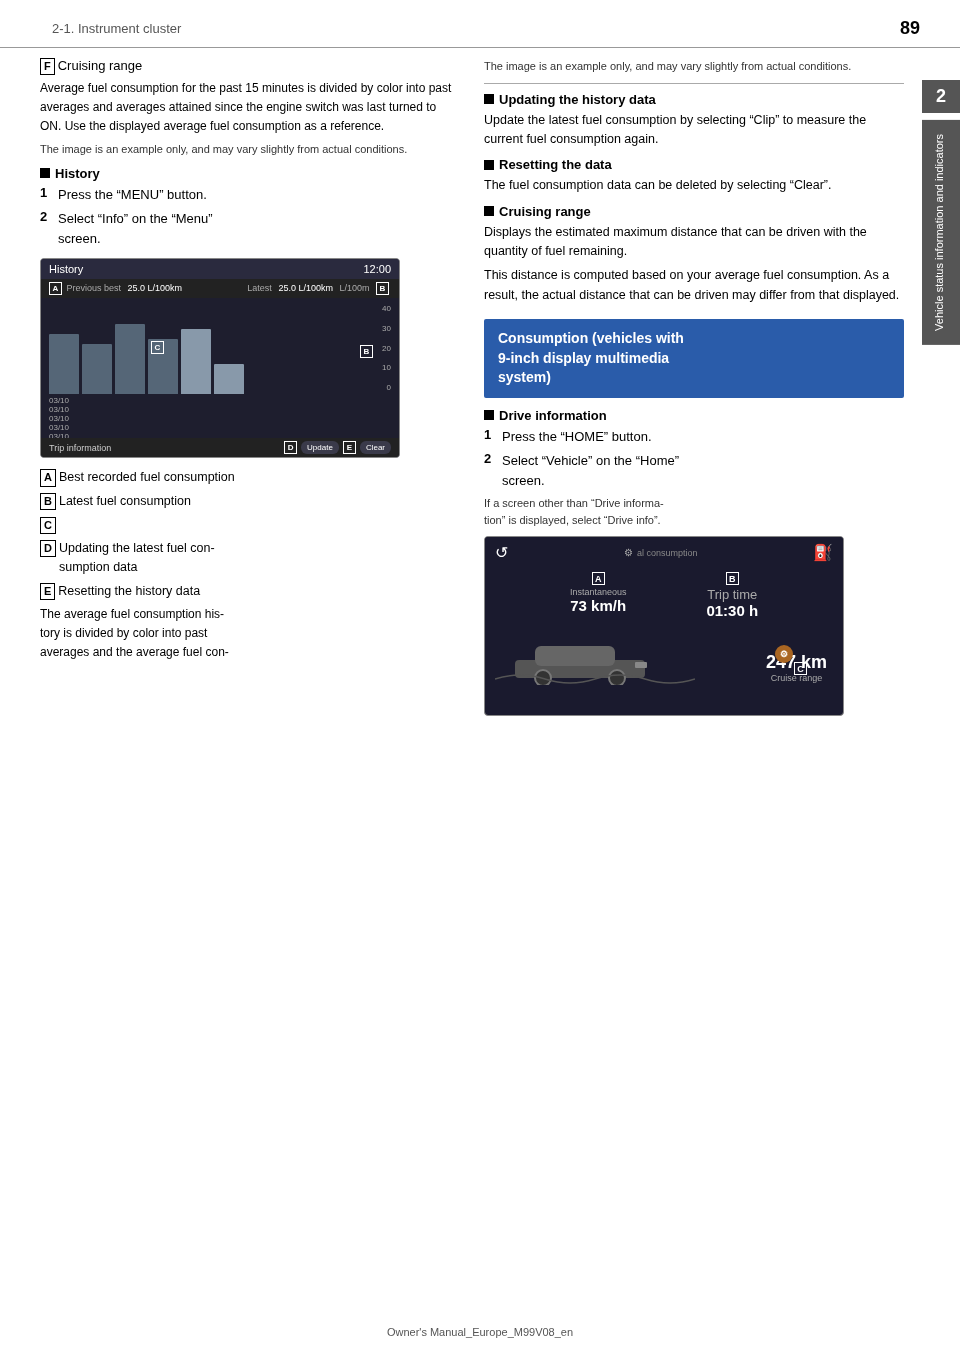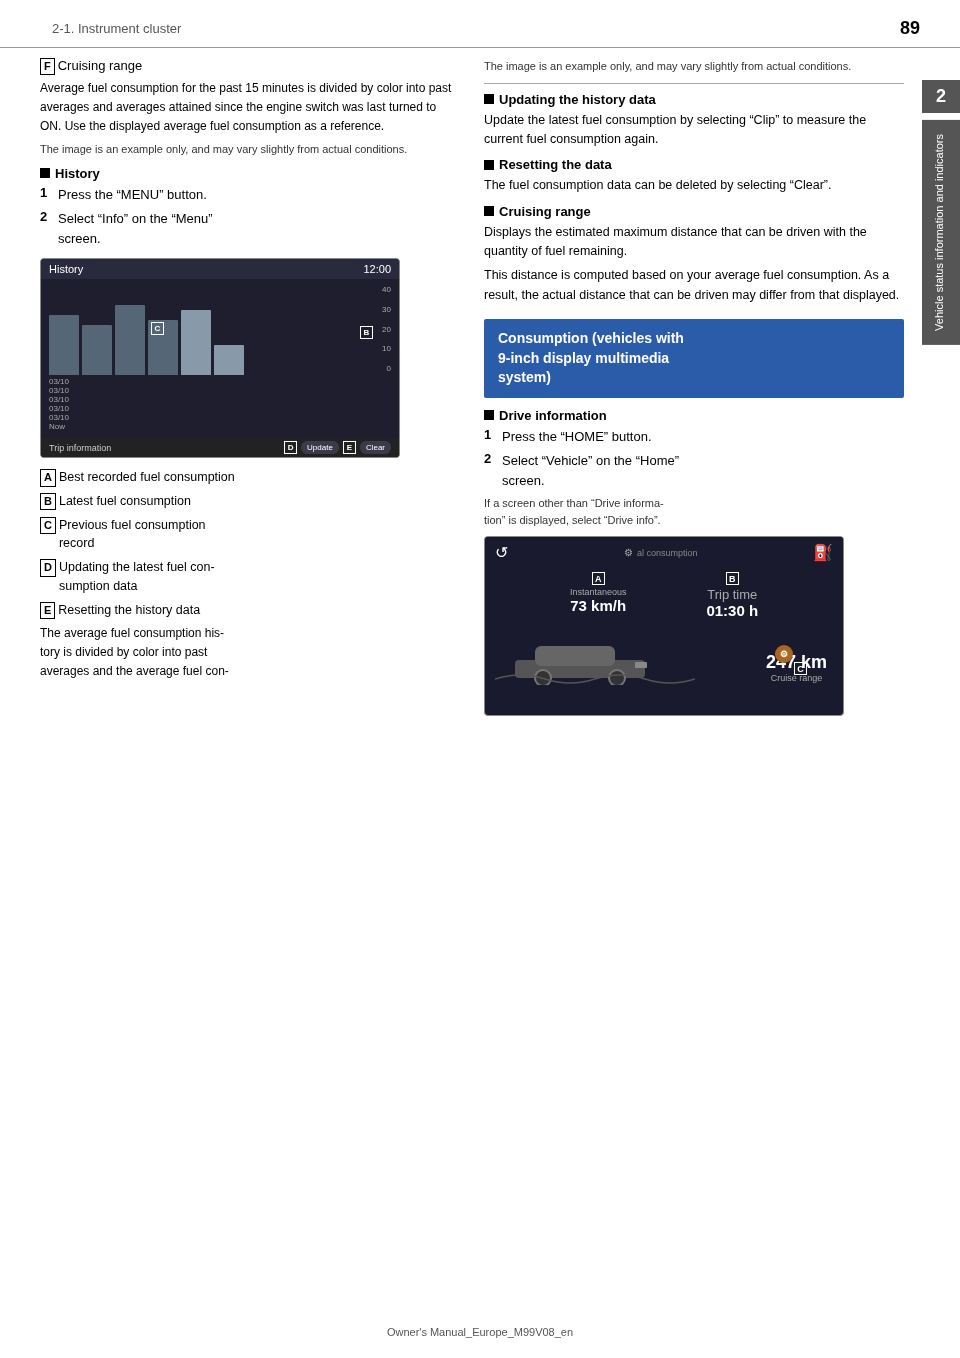--- a/index.html
+++ b/index.html
@@ -421,20 +421,33 @@
         <span>Select “Info” on the “Menu”</span><br>
         <span>screen.</span>
       </span>
     </div>
 
 
     <div class="history-screen">
       <div class="hs-topbar">
         <span class="hs-title">History</span>
         <span class="hs-time">12:00</span>
+      </div>
+      <div class="hs-subbar">
+        <span>
+          <span class="sq-label">A</span>
+          <span>Previous best</span>
+          <span style="color:#fff;margin-left:4px;">25.0 L/100km</span>
+        </span>
+        <span>
+          <span>Latest</span>
+          <span style="color:#fff;margin-left:4px;">25.0 L/100km</span>
+          <span style="margin-left:4px;">L/100m</span>
+          <span class="sq-label" style="margin-left:4px;">B</span>
+        </span>
       </div>
 
       <div class="hs-chart">
         <div class="hs-bars">
           <div class="hs-bar" style="height:60px;"></div>
           <div class="hs-bar" style="height:50px;"></div>
           <div class="hs-bar" style="height:70px;"></div>
           <div class="hs-bar" style="height:55px;"></div>
           <div class="hs-bar last" style="height:65px;"></div>
           <div class="hs-bar last" style="height:30px;"></div>
@@ -475,24 +488,20 @@
     <div class="label-item">
       <span class="label-box">A</span>
       <span>Best recorded fuel consumption</span>
     </div>
     <div class="label-item">
       <span class="label-box">B</span>
       <span>Latest fuel consumption</span>
     </div>
     <div class="label-item">
       <span class="label-box">C</span>
-      <span>
-        <span>Previous fuel consumption</span><br>
-        <span>record</span>
-      </span>
     </div>
     <div class="label-item">
       <span class="label-box">D</span>
       <span>
         <span>Updating the latest fuel con-</span><br>
         <span>sumption data</span>
       </span>
     </div>
     <div class="label-item">
       <span class="label-box">E</span>

